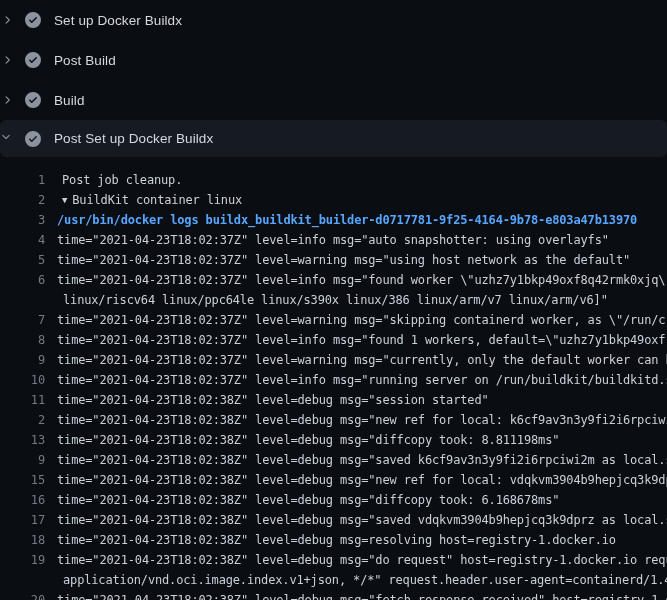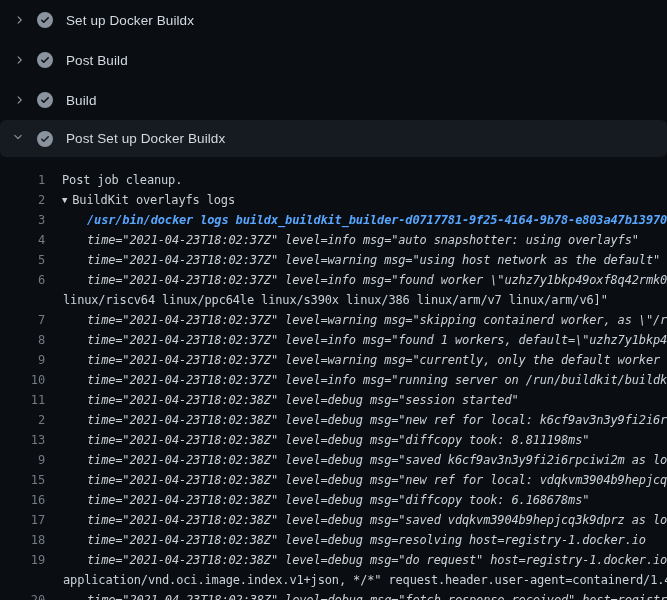--- a/index.html
+++ b/index.html
@@ -7,21 +7,21 @@
     width:667px;height:600px;overflow:hidden;
     background:#0a0d12;
     font-family:"Liberation Sans",sans-serif;
     -webkit-font-smoothing:antialiased;
   }
   
   #steps{padding-top:0;}
   .step{
     display:flex;align-items:center;
     height:40px;
-    padding-left:12px;
+    padding-left:0;
     cursor:pointer;
     box-sizing:border-box;
   }
   .step.expanded{
     background:#161a21;
     border-radius:6px;
     height:37px;
     margin-bottom:1px;
   }
   .chev{
@@ -60,21 +60,21 @@
     height:20px;
   }
   .lnum{
     flex:0 0 45px;
     text-align:right;
     color:#737b85;
     user-select:none;
     cursor:pointer;
   }
   .ltext{margin-left:17px;}
-  .lrow.ind1 .ltext{margin-left:42px;font-style:italic;}
+  .lrow.ind1 .ltext{margin-left:12px;}
   .lrow.cont .ltext{margin-left:18px;}
   .lrow.command .ltext{color:#58a6ff;font-weight:bold;}
   .tri{
     display:none;
     font-size:9px;
     color:#c9d1d9;
     margin-right:5px;
     position:relative;top:-1px;
   }
   .lrow.group .tri{display:inline;}
@@ -146,21 +146,21 @@
   </div>
 </section>
   <section id="log">
   <div class="lrow ind0 plain">
     <span class="lnum">1</span>
     <span class="ltext"><span class="ltxt">Post job cleanup.</span></span>
   </div>
 
   <div class="lrow ind0 group">
     <span class="lnum">2</span>
-    <span class="ltext"><span class="tri">▼</span><span class="ltxt">BuildKit overlayfs logs</span></span>
+    <span class="ltext"><span class="tri">▼</span><span class="ltxt">BuildKit container linux</span></span>
   </div>
 
   <div class="lrow ind1 command">
     <span class="lnum">3</span>
     <span class="ltext"><span class="ltxt">/usr/bin/docker logs buildx_buildkit_builder-d0717781-9f25-4164-9b78-e803a47b13970</span></span>
   </div>
 
   <div class="lrow ind1 plain">
     <span class="lnum">4</span>
     <span class="ltext"><span class="ltxt">time="2021-04-23T18:02:37Z" level=info msg="auto snapshotter: using overlayfs"</span></span>

